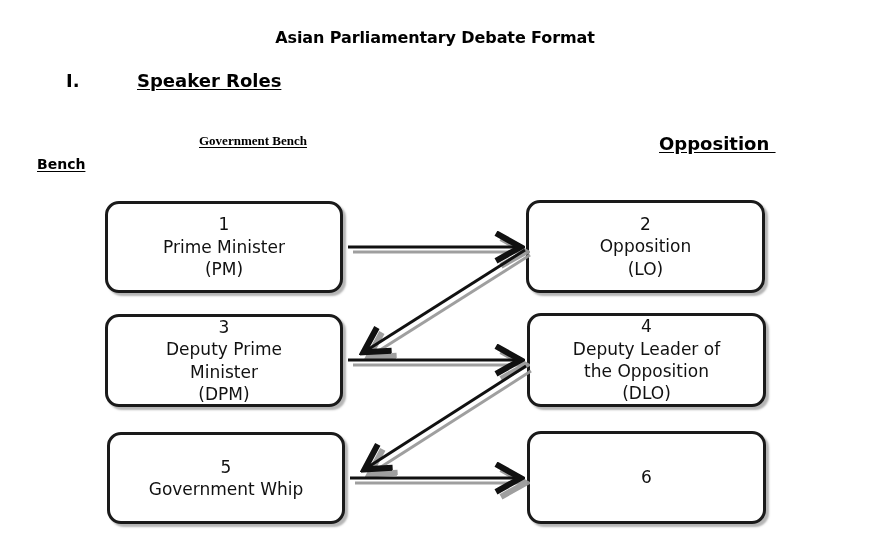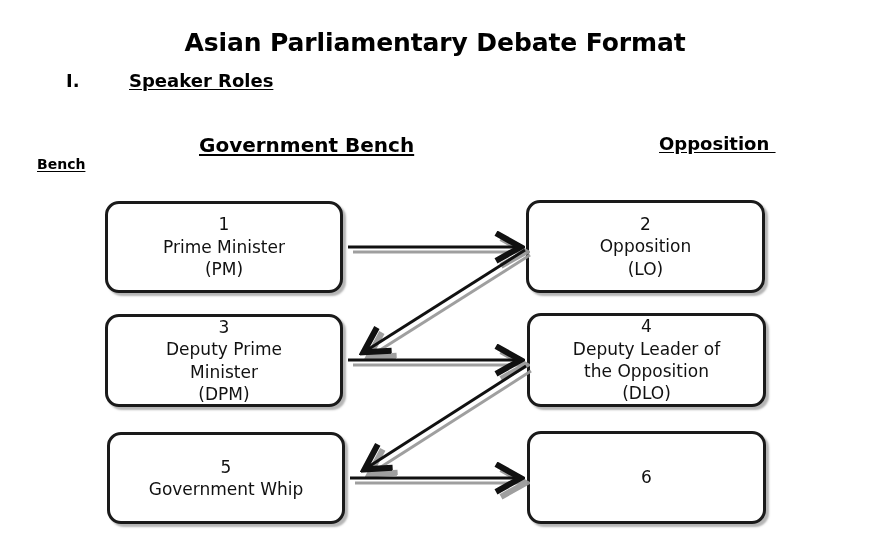--- a/index.html
+++ b/index.html
@@ -21,59 +21,61 @@
   }
 
   
   .doc-title {
     position: absolute;
     left: 0;
     top: 28px;
     width: 870px;
     text-align: center;
     font-weight: bold;
-    font-size: 25px;
+    font-size: 16px;
     color: #000;
     letter-spacing: -0.1px;
     font-family: "DejaVu Sans", sans-serif;
   }
   .section-line {
     position: absolute;
     left: 66px;
     top: 70px;
     font-weight: bold;
     font-size: 18px;
     color: #000;
     white-space: nowrap;
   }
   .section-numeral {
     display: inline-block;
     width: 63px;
   }
   .section-title {
     text-decoration: underline;
     text-underline-offset: 2px;
+    margin-left: 8px;
   }
 
   .bench-head-row {
     position: absolute;
     left: 0;
     top: 133px;
     width: 870px;
     height: 60px;
   }
   .bench-gov {
     position: absolute;
     left: 199px;
     top: 0px;
     font-weight: bold;
-    font-size: 20px;
+    font-size: 13px;
     text-decoration: underline;
     text-underline-offset: 2px;
     white-space: nowrap;
+    font-family: Liberation Serif, serif;
   }
   .bench-opp {
     position: absolute;
     left: 659px;
     top: 0px;
     font-weight: bold;
     font-size: 18px;
     text-decoration: underline;
     text-underline-offset: 2px;
     white-space: pre;

